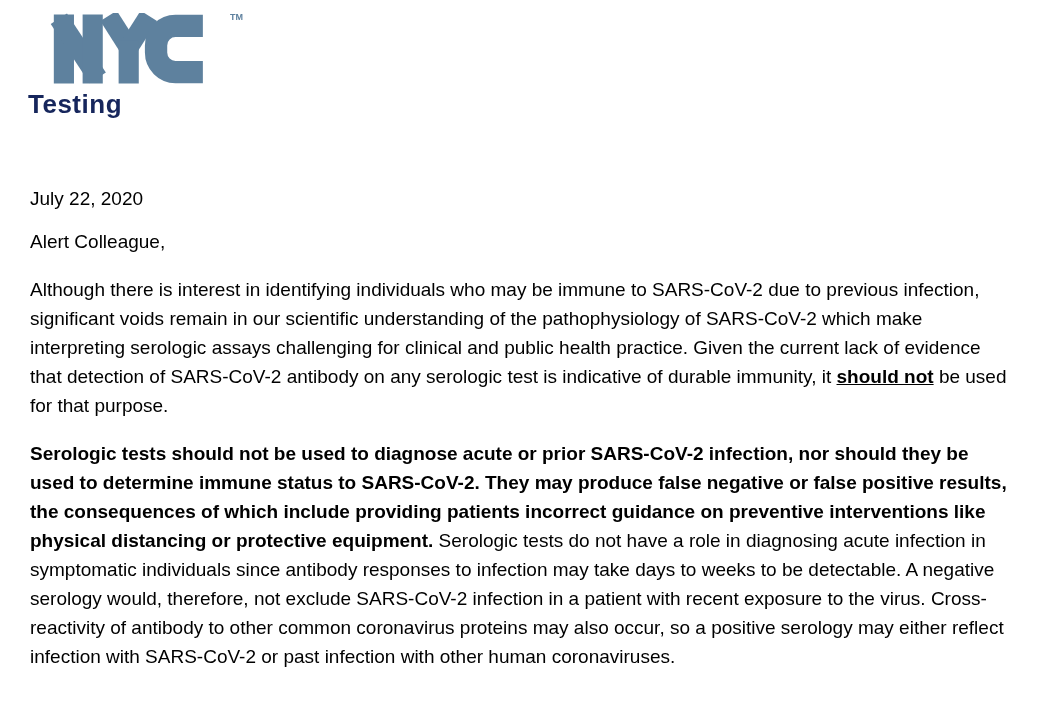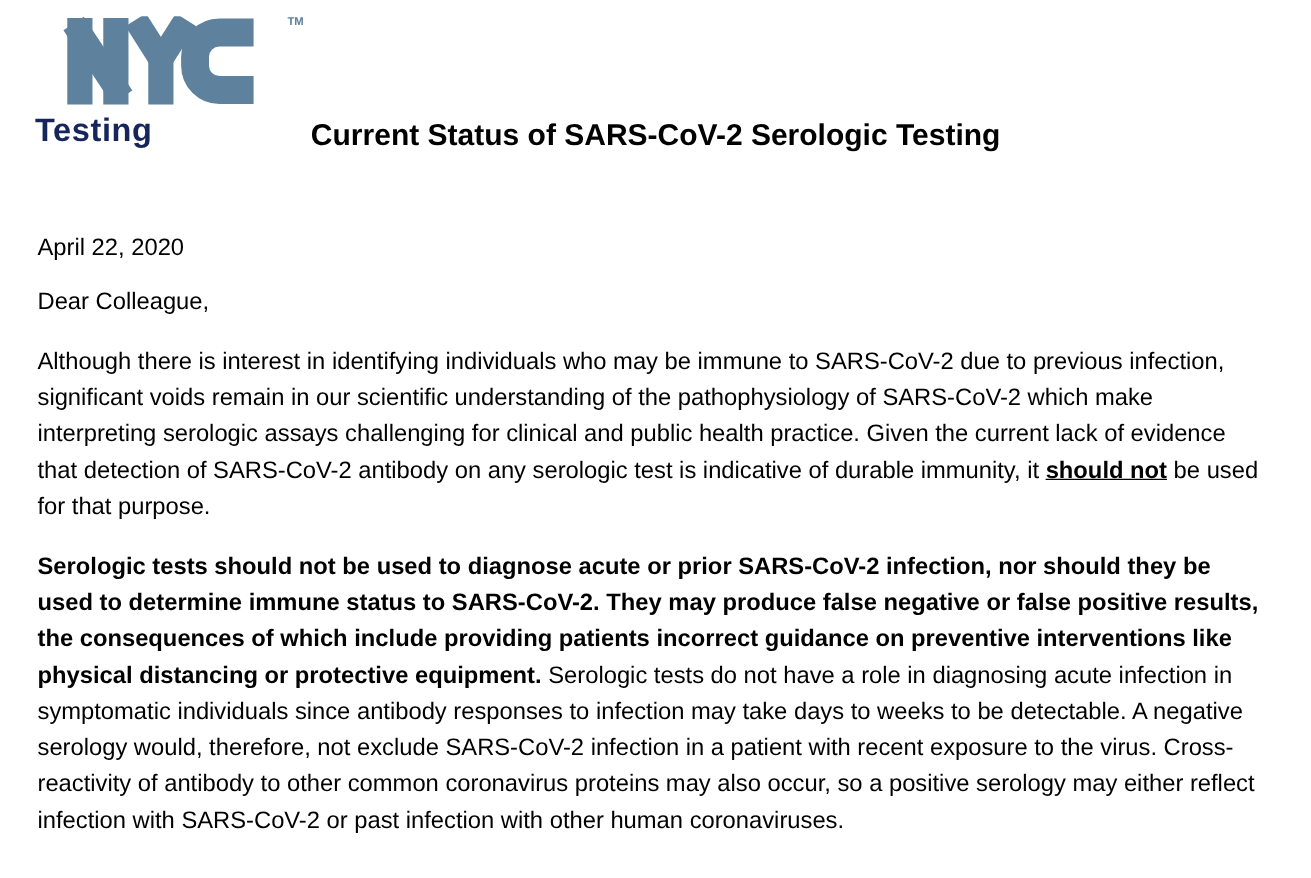--- a/index.html
+++ b/index.html
@@ -106,30 +106,29 @@
 
             <path d="M208,18 H170 A27,27 0 0 0 143,45 V55 A27,27 0 0 0 170,82 H208" stroke-width="31" stroke="#5e819e"></path>
           </g>
         </svg>
         <span class="logo-tm">TM</span>
       </div>
       <div class="logo-health">Testing</div>
     </div>
 
     <div class="title-block">
-      <div>Current Status of SARS-CoV-2 Serologic Testing</div>
     </div>
 
   </div>
 
   <div class="content">
 
-    <div class="date-line">April 22, 2020</div>
+    <div class="date-line">July 22, 2020</div>
 
-    <div class="salutation">Dear Colleague,</div>
+    <div class="salutation">Alert Colleague,</div>
 
     <p><span>Although there is interest in identifying individuals who may be immune to SARS-CoV-2 due to previous infection, significant voids remain in our scientific understanding of the pathophysiology of SARS-CoV-2 which make interpreting serologic assays challenging for clinical and public health practice. Given the current lack of evidence that detection of SARS-CoV-2 antibody on any serologic test is indicative of durable immunity, it </span><span class="emph-seg">should not</span><span> be used for that purpose.</span></p>
 
     <p><span class="bold-seg">Serologic tests should not be used to diagnose acute or prior SARS-CoV-2 infection, nor should they be used to determine immune status to SARS-CoV-2. They may produce false negative or false positive results, the consequences of which include providing patients incorrect guidance on preventive interventions like physical distancing or protective equipment.</span><span> Serologic tests do not have a role in diagnosing acute infection in symptomatic individuals since antibody responses to infection may take days to weeks to be detectable. A negative serology would, therefore, not exclude SARS-CoV-2 infection in a patient with recent exposure to the virus. Cross-reactivity of antibody to other common coronavirus proteins may also occur, so a positive serology may either reflect infection with SARS-CoV-2 or past infection with other human coronaviruses.</span></p>
 
   </div>
 
 </div>
 
 </body></html>

